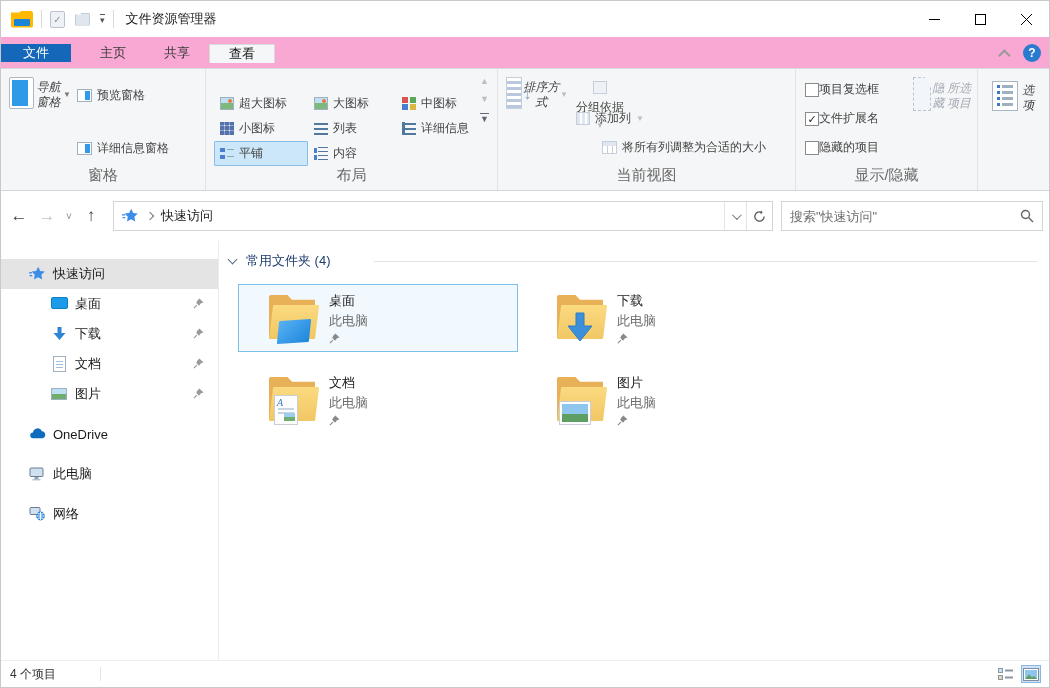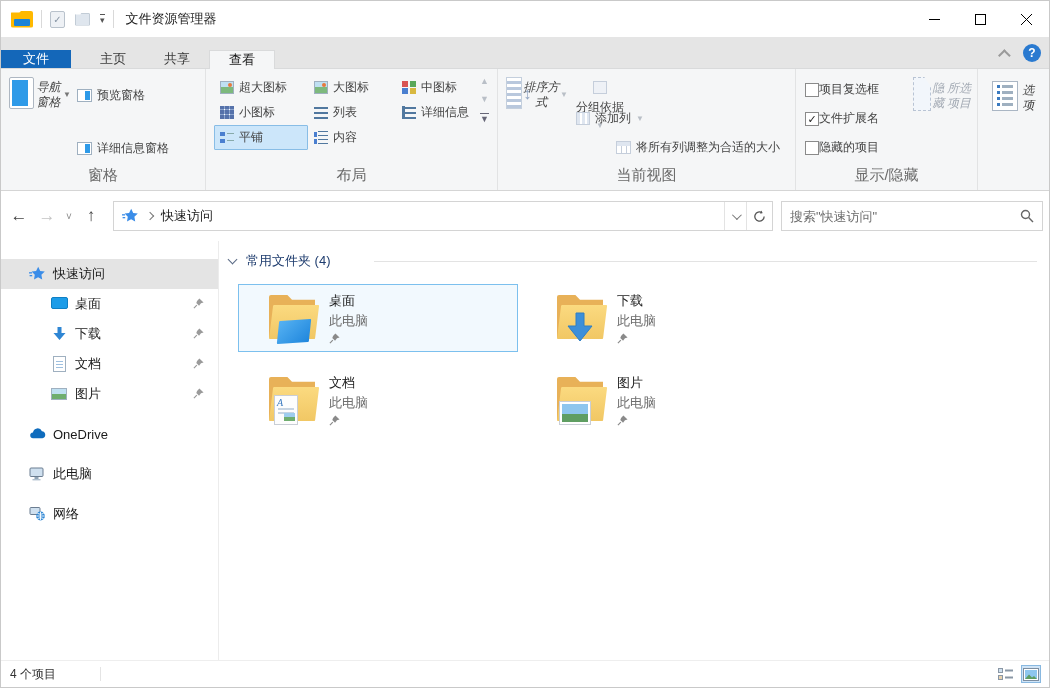--- a/index.html
+++ b/index.html
@@ -14,21 +14,21 @@
   .tb-sep { width:1px; height:18px; background:#d9d9d9; margin:0 8px; }
   .qat { display:flex; align-items:center; gap:10px; }
   .qat-prop { width:15px; height:17px; background:#eef1f5; border:1px solid #b9c2cc; border-radius:2px; color:#8795a5; font-size:10px; line-height:15px; text-align:center; }
   .qat-folder { width:15px; height:13px; background:#dfe6ee; border:1px solid #c2ccd6; border-radius:1px; clip-path:polygon(0 15%,35% 15%,45% 0,100% 0,100% 100%,0 100%); }
   .qat-caret { font-size:9px; color:#555; line-height:1; border-top:1px solid #555; padding-top:1px; }
   .title-text { font-size:13px; color:#1a1a1a; margin-left:4px; }
   .win-btns { position:absolute; right:0; top:0; height:36px; display:flex; }
   .win-btn { width:46px; height:36px; display:flex; align-items:center; justify-content:center; }
 
   
-  .tabrow { position:absolute; left:0; top:36px; width:100%; height:32px; background:#e5e5e5; border-bottom:1px solid #d9dadb; display:flex; align-items:flex-end; }
+  .tabrow { position:absolute; left:0; top:36px; width:100%; height:32px; background:#f9a8d4; border-bottom:1px solid #d9dadb; display:flex; align-items:center; }
   .tab-file { width:70px; background:#1467b9; color:#fff; font-size:13px; display:flex; align-items:center; justify-content:center; }
   .tab { padding:0 19px; font-size:13px; color:#3b3b3b; display:flex; align-items:center; }
   .tab.active { background:#f5f6f7; border:1px solid #d9dadb; border-bottom:none; margin-bottom:-1px; color:#1a1a1a; }
   .tabrow-right { position:absolute; right:8px; top:0; height:32px; display:flex; align-items:center; gap:12px; }
   .chev-up { width:9px; height:9px; border-left:2px solid #9a9a9a; border-top:2px solid #9a9a9a; transform:rotate(45deg) translateY(3px); }
   .help-btn { width:18px; height:18px; border-radius:50%; background:#2a7ad0; color:#fff; font-size:12px; font-weight:bold; text-align:center; line-height:18px; }
 
   
   .ribbon { position:absolute; left:0; top:68px; width:100%; height:122px; background:#f5f6f7; border-bottom:1px solid #d5d5d5; display:flex; }
   .rgroup { position:relative; height:100%; border-right:1px solid #e2e3e4; display:flex; flex-direction:column; }
@@ -40,21 +40,21 @@
   .dis-text { color:#a3aab4; }
 
   
   .ic-navpane { width:40px; height:32px; background:#fff; border:1px solid #aeb7c2; border-radius:2px; position:relative; margin-bottom:3px; }
   .ic-navpane::before { content:""; position:absolute; left:2px; top:2px; bottom:2px; width:16px; background:#2e9ae8; }
   .ic-pane-sm { width:15px; height:13px; background:#fff; border:1px solid #9fb0c0; position:relative; flex:none; }
   .ic-pane-sm::after { content:""; position:absolute; right:1px; top:1px; bottom:1px; width:5px; background:#2e9ae8; }
   .rowbtn { position:absolute; display:flex; align-items:center; gap:5px; font-size:12px; color:#444; white-space:nowrap; }
 
   
-  .layout-grid { position:absolute; left:8px; top:6px; display:flex; }
+  .layout-grid { position:absolute; left:8px; top:22px; display:flex; }
   .lay-col { display:flex; flex-direction:column; }
   .lay-item { height:25px; display:flex; align-items:center; gap:5px; font-size:12px; color:#444; padding:0 5px; border:1px solid transparent; white-space:nowrap; }
   .lay-item.selected { background:#cce6fa; border:1px solid #88bde6; border-radius:1px; }
   .lay-scroll { position:absolute; right:5px; top:8px; width:15px; display:flex; flex-direction:column; gap:9px; align-items:center; }
   .lay-scroll .a { font-size:9px; color:#b9bfc7; line-height:1; }
   .lay-scroll .a.more { color:#667; border-top:1px solid #667; padding-top:1px; }
 
   
   .vi { width:14px; height:13px; flex:none; }
   .vi-photo { border:1px solid #9fb0c0; background:linear-gradient(#bfe0f2 45%,#7db97d 45%); position:relative; }
@@ -272,21 +272,21 @@
         <div class="rowbtn dis-text" style="left:78px; top:12px;flex-direction:column;">
           <div class="ic-dis-sq"></div>
           <span>分组依据</span>
           <span class="caret dis">▼</span>
         </div>
         <div class="rowbtn dis-text" style="left:78px; top:41px;">
           <div class="ic-cols"></div>
           <span>添加列</span>
           <span class="caret dis">▼</span>
         </div>
-        <div class="rowbtn dis-text" style="left:78px; top:70px;padding-left:40px;">
+        <div class="rowbtn dis-text" style="left:64px; top:70px;padding-left:40px;">
           <div class="ic-fit"></div>
           <span>将所有列调整为合适的大小</span>
         </div>
       </div>
       <div class="rgroup-label">当前视图</div>
     </div>
 
     <div class="rgroup" style="width:182px">
       <div class="rgroup-body">
         <div class="cbrow" style="left:9px; top:12px;">

